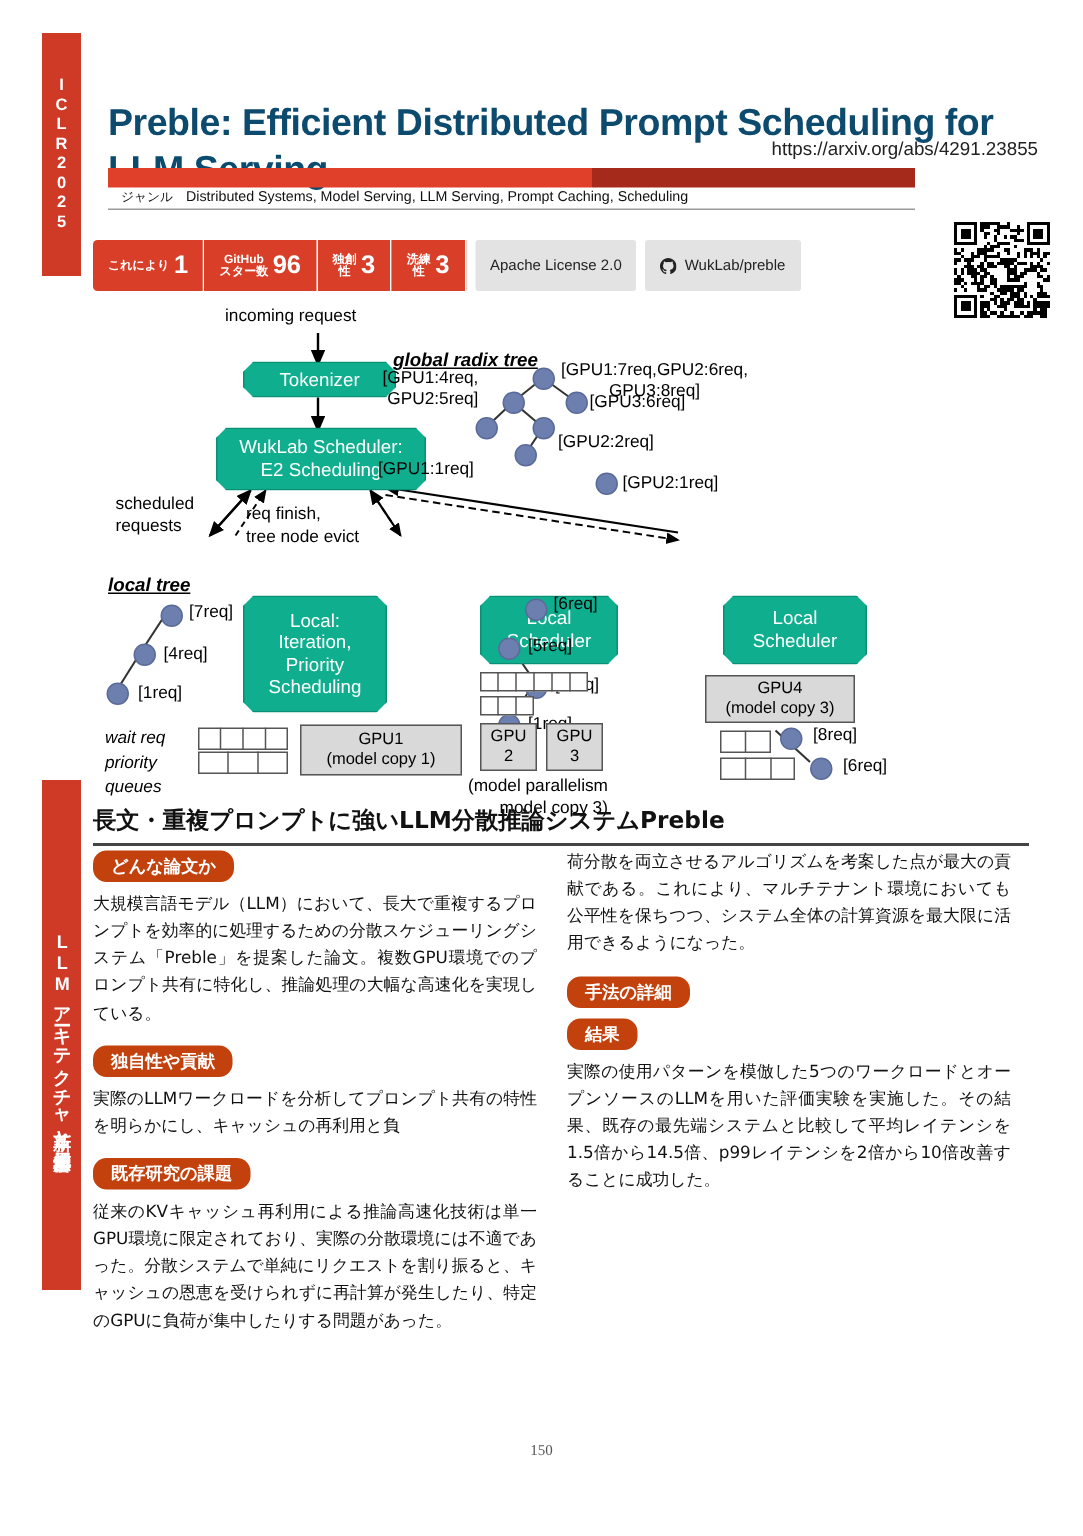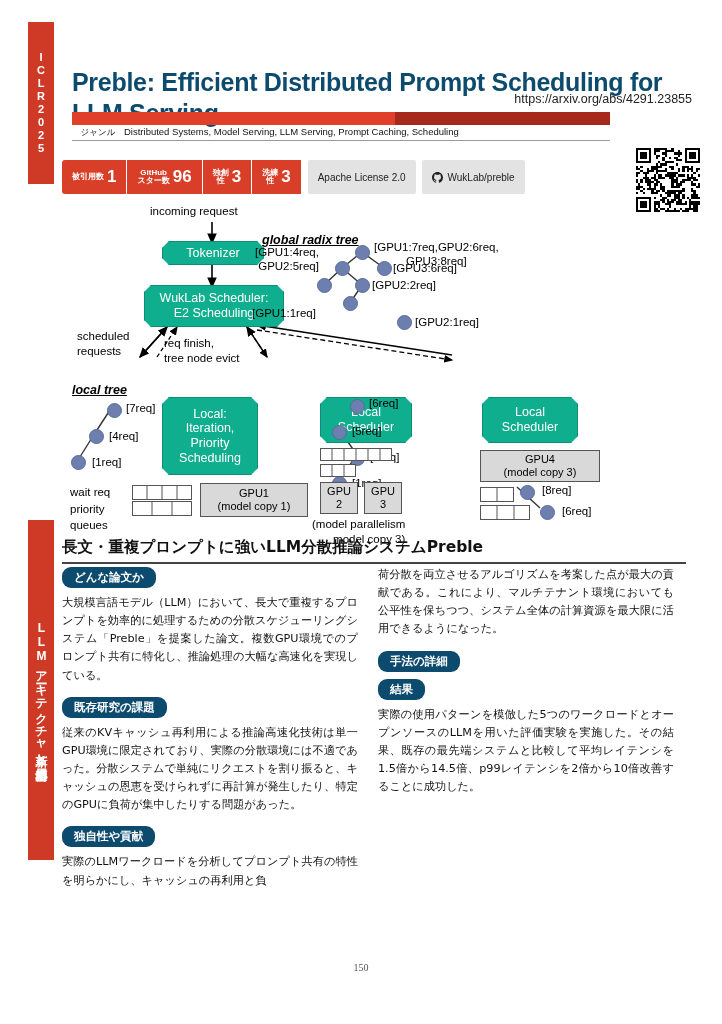--- a/index.html
+++ b/index.html
@@ -112,21 +112,21 @@
     position: absolute; left: 62px; top: 537px; width: 624px;
     font-size: 15.5px; font-weight: bold; color:#111;
     border-bottom: 2px solid #444; padding-bottom: 4px;
     font-family: "DejaVu Sans", sans-serif;
   }
   .col { position: absolute; width: 296px; top: 566px;
          font-family: "DejaVu Sans", sans-serif; }
   .col-left { left: 62px; }
   .col-right { left: 378px; }
   .sec-head {
-    background: #0c4a6e; color:#fff; border-radius: 9px;
+    background: #c2410c; color:#fff; border-radius: 9px;
     font-size: 11.5px; font-weight: bold;
     padding: 3px 12px; display:inline-block; margin-bottom: 6px; font-family: Liberation Serif, serif;
   }
   .sec-body {
     font-size: 11.2px; line-height: 1.62; color:#111;
     text-align: justify; margin-bottom: 11px;
   }
   .pagenum {
     position:absolute; left:0; right:0; top: 962px; text-align:center;
     font-size: 10px; color:#555; font-family:"Liberation Serif", serif;
@@ -156,21 +156,21 @@
 
   <svg class="qr" viewBox="0 0 29 29" shape-rendering="crispEdges">
     <rect width="29" height="29" fill="#fff"></rect>
     <g fill="#000" id="qrcells">
         <path d="M0,0h1v1h-1zM1,0h1v1h-1zM2,0h1v1h-1zM3,0h1v1h-1zM4,0h1v1h-1zM5,0h1v1h-1zM6,0h1v1h-1zM8,0h1v1h-1zM9,0h1v1h-1zM10,0h1v1h-1zM11,0h1v1h-1zM12,0h1v1h-1zM13,0h1v1h-1zM16,0h1v1h-1zM22,0h1v1h-1zM23,0h1v1h-1zM24,0h1v1h-1zM25,0h1v1h-1zM26,0h1v1h-1zM27,0h1v1h-1zM28,0h1v1h-1zM0,1h1v1h-1zM6,1h1v1h-1zM8,1h1v1h-1zM9,1h1v1h-1zM10,1h1v1h-1zM13,1h1v1h-1zM14,1h1v1h-1zM15,1h1v1h-1zM16,1h1v1h-1zM19,1h1v1h-1zM22,1h1v1h-1zM28,1h1v1h-1zM0,2h1v1h-1zM2,2h1v1h-1zM3,2h1v1h-1zM4,2h1v1h-1zM6,2h1v1h-1zM8,2h1v1h-1zM12,2h1v1h-1zM13,2h1v1h-1zM17,2h1v1h-1zM18,2h1v1h-1zM19,2h1v1h-1zM20,2h1v1h-1zM22,2h1v1h-1zM24,2h1v1h-1zM25,2h1v1h-1zM26,2h1v1h-1zM28,2h1v1h-1zM0,3h1v1h-1zM2,3h1v1h-1zM3,3h1v1h-1zM4,3h1v1h-1zM6,3h1v1h-1zM9,3h1v1h-1zM10,3h1v1h-1zM13,3h1v1h-1zM19,3h1v1h-1zM22,3h1v1h-1zM24,3h1v1h-1zM25,3h1v1h-1zM26,3h1v1h-1zM28,3h1v1h-1zM0,4h1v1h-1zM2,4h1v1h-1zM3,4h1v1h-1zM4,4h1v1h-1zM6,4h1v1h-1zM9,4h1v1h-1zM12,4h1v1h-1zM15,4h1v1h-1zM17,4h1v1h-1zM18,4h1v1h-1zM22,4h1v1h-1zM24,4h1v1h-1zM25,4h1v1h-1zM26,4h1v1h-1zM28,4h1v1h-1zM0,5h1v1h-1zM6,5h1v1h-1zM12,5h1v1h-1zM18,5h1v1h-1zM19,5h1v1h-1zM20,5h1v1h-1zM22,5h1v1h-1zM28,5h1v1h-1zM0,6h1v1h-1zM1,6h1v1h-1zM2,6h1v1h-1zM3,6h1v1h-1zM4,6h1v1h-1zM5,6h1v1h-1zM6,6h1v1h-1zM10,6h1v1h-1zM13,6h1v1h-1zM14,6h1v1h-1zM15,6h1v1h-1zM16,6h1v1h-1zM22,6h1v1h-1zM23,6h1v1h-1zM24,6h1v1h-1zM25,6h1v1h-1zM26,6h1v1h-1zM27,6h1v1h-1zM28,6h1v1h-1zM9,7h1v1h-1zM11,7h1v1h-1zM12,7h1v1h-1zM13,7h1v1h-1zM18,7h1v1h-1zM0,8h1v1h-1zM2,8h1v1h-1zM7,8h1v1h-1zM8,8h1v1h-1zM9,8h1v1h-1zM10,8h1v1h-1zM11,8h1v1h-1zM15,8h1v1h-1zM16,8h1v1h-1zM21,8h1v1h-1zM22,8h1v1h-1zM23,8h1v1h-1zM25,8h1v1h-1zM0,9h1v1h-1zM1,9h1v1h-1zM5,9h1v1h-1zM7,9h1v1h-1zM8,9h1v1h-1zM9,9h1v1h-1zM13,9h1v1h-1zM16,9h1v1h-1zM19,9h1v1h-1zM21,9h1v1h-1zM23,9h1v1h-1zM24,9h1v1h-1zM25,9h1v1h-1zM27,9h1v1h-1zM28,9h1v1h-1zM2,10h1v1h-1zM5,10h1v1h-1zM6,10h1v1h-1zM7,10h1v1h-1zM9,10h1v1h-1zM10,10h1v1h-1zM11,10h1v1h-1zM12,10h1v1h-1zM13,10h1v1h-1zM19,10h1v1h-1zM21,10h1v1h-1zM23,10h1v1h-1zM25,10h1v1h-1zM27,10h1v1h-1zM0,11h1v1h-1zM1,11h1v1h-1zM3,11h1v1h-1zM4,11h1v1h-1zM5,11h1v1h-1zM9,11h1v1h-1zM14,11h1v1h-1zM15,11h1v1h-1zM16,11h1v1h-1zM17,11h1v1h-1zM18,11h1v1h-1zM26,11h1v1h-1zM0,12h1v1h-1zM4,12h1v1h-1zM8,12h1v1h-1zM10,12h1v1h-1zM11,12h1v1h-1zM13,12h1v1h-1zM14,12h1v1h-1zM15,12h1v1h-1zM16,12h1v1h-1zM17,12h1v1h-1zM19,12h1v1h-1zM20,12h1v1h-1zM21,12h1v1h-1zM23,12h1v1h-1zM25,12h1v1h-1zM28,12h1v1h-1zM3,13h1v1h-1zM4,13h1v1h-1zM5,13h1v1h-1zM7,13h1v1h-1zM8,13h1v1h-1zM10,13h1v1h-1zM11,13h1v1h-1zM12,13h1v1h-1zM15,13h1v1h-1zM16,13h1v1h-1zM18,13h1v1h-1zM23,13h1v1h-1zM24,13h1v1h-1zM25,13h1v1h-1zM26,13h1v1h-1zM0,14h1v1h-1zM2,14h1v1h-1zM4,14h1v1h-1zM5,14h1v1h-1zM6,14h1v1h-1zM8,14h1v1h-1zM9,14h1v1h-1zM16,14h1v1h-1zM17,14h1v1h-1zM18,14h1v1h-1zM21,14h1v1h-1zM22,14h1v1h-1zM23,14h1v1h-1zM24,14h1v1h-1zM26,14h1v1h-1zM27,14h1v1h-1zM0,15h1v1h-1zM2,15h1v1h-1zM4,15h1v1h-1zM5,15h1v1h-1zM6,15h1v1h-1zM7,15h1v1h-1zM9,15h1v1h-1zM10,15h1v1h-1zM16,15h1v1h-1zM17,15h1v1h-1zM18,15h1v1h-1zM20,15h1v1h-1zM21,15h1v1h-1zM25,15h1v1h-1zM1,16h1v1h-1zM5,16h1v1h-1zM6,16h1v1h-1zM8,16h1v1h-1zM9,16h1v1h-1zM11,16h1v1h-1zM16,16h1v1h-1zM18,16h1v1h-1zM19,16h1v1h-1zM20,16h1v1h-1zM25,16h1v1h-1zM26,16h1v1h-1zM28,16h1v1h-1zM0,17h1v1h-1zM1,17h1v1h-1zM2,17h1v1h-1zM6,17h1v1h-1zM8,17h1v1h-1zM11,17h1v1h-1zM12,17h1v1h-1zM16,17h1v1h-1zM17,17h1v1h-1zM18,17h1v1h-1zM19,17h1v1h-1zM27,17h1v1h-1zM28,17h1v1h-1zM0,18h1v1h-1zM1,18h1v1h-1zM3,18h1v1h-1zM5,18h1v1h-1zM6,18h1v1h-1zM7,18h1v1h-1zM8,18h1v1h-1zM11,18h1v1h-1zM12,18h1v1h-1zM21,18h1v1h-1zM25,18h1v1h-1zM2,19h1v1h-1zM7,19h1v1h-1zM9,19h1v1h-1zM10,19h1v1h-1zM12,19h1v1h-1zM14,19h1v1h-1zM15,19h1v1h-1zM16,19h1v1h-1zM17,19h1v1h-1zM18,19h1v1h-1zM19,19h1v1h-1zM20,19h1v1h-1zM21,19h1v1h-1zM25,19h1v1h-1zM26,19h1v1h-1zM0,20h1v1h-1zM3,20h1v1h-1zM7,20h1v1h-1zM8,20h1v1h-1zM9,20h1v1h-1zM13,20h1v1h-1zM14,20h1v1h-1zM15,20h1v1h-1zM16,20h1v1h-1zM17,20h1v1h-1zM19,20h1v1h-1zM20,20h1v1h-1zM26,20h1v1h-1zM11,21h1v1h-1zM14,21h1v1h-1zM15,21h1v1h-1zM17,21h1v1h-1zM18,21h1v1h-1zM19,21h1v1h-1zM21,21h1v1h-1zM25,21h1v1h-1zM26,21h1v1h-1zM27,21h1v1h-1zM0,22h1v1h-1zM1,22h1v1h-1zM2,22h1v1h-1zM3,22h1v1h-1zM4,22h1v1h-1zM5,22h1v1h-1zM6,22h1v1h-1zM8,22h1v1h-1zM12,22h1v1h-1zM13,22h1v1h-1zM17,22h1v1h-1zM18,22h1v1h-1zM19,22h1v1h-1zM21,22h1v1h-1zM23,22h1v1h-1zM25,22h1v1h-1zM26,22h1v1h-1zM27,22h1v1h-1zM28,22h1v1h-1zM0,23h1v1h-1zM6,23h1v1h-1zM11,23h1v1h-1zM12,23h1v1h-1zM14,23h1v1h-1zM16,23h1v1h-1zM17,23h1v1h-1zM19,23h1v1h-1zM20,23h1v1h-1zM24,23h1v1h-1zM0,24h1v1h-1zM2,24h1v1h-1zM3,24h1v1h-1zM4,24h1v1h-1zM6,24h1v1h-1zM8,24h1v1h-1zM9,24h1v1h-1zM10,24h1v1h-1zM12,24h1v1h-1zM14,24h1v1h-1zM15,24h1v1h-1zM16,24h1v1h-1zM18,24h1v1h-1zM19,24h1v1h-1zM20,24h1v1h-1zM22,24h1v1h-1zM24,24h1v1h-1zM25,24h1v1h-1zM26,24h1v1h-1zM27,24h1v1h-1zM28,24h1v1h-1zM0,25h1v1h-1zM2,25h1v1h-1zM3,25h1v1h-1zM4,25h1v1h-1zM6,25h1v1h-1zM8,25h1v1h-1zM9,25h1v1h-1zM10,25h1v1h-1zM13,25h1v1h-1zM14,25h1v1h-1zM15,25h1v1h-1zM18,25h1v1h-1zM19,25h1v1h-1zM20,25h1v1h-1zM21,25h1v1h-1zM22,25h1v1h-1zM24,25h1v1h-1zM25,25h1v1h-1zM26,25h1v1h-1zM27,25h1v1h-1zM28,25h1v1h-1zM0,26h1v1h-1zM2,26h1v1h-1zM3,26h1v1h-1zM4,26h1v1h-1zM6,26h1v1h-1zM8,26h1v1h-1zM10,26h1v1h-1zM15,26h1v1h-1zM24,26h1v1h-1zM26,26h1v1h-1zM27,26h1v1h-1zM0,27h1v1h-1zM6,27h1v1h-1zM8,27h1v1h-1zM9,27h1v1h-1zM11,27h1v1h-1zM12,27h1v1h-1zM14,27h1v1h-1zM17,27h1v1h-1zM20,27h1v1h-1zM22,27h1v1h-1zM23,27h1v1h-1zM24,27h1v1h-1zM25,27h1v1h-1zM26,27h1v1h-1zM27,27h1v1h-1zM0,28h1v1h-1zM1,28h1v1h-1zM2,28h1v1h-1zM3,28h1v1h-1zM4,28h1v1h-1zM5,28h1v1h-1zM6,28h1v1h-1zM8,28h1v1h-1zM9,28h1v1h-1zM10,28h1v1h-1zM13,28h1v1h-1zM14,28h1v1h-1zM15,28h1v1h-1zM16,28h1v1h-1zM17,28h1v1h-1zM18,28h1v1h-1zM19,28h1v1h-1zM21,28h1v1h-1zM22,28h1v1h-1zM23,28h1v1h-1zM26,28h1v1h-1zM27,28h1v1h-1z" fill="#000"></path>
       </g>
   </svg>
 
   <div class="badges">
     <div class="badge">
-      <div class="lbl"><span>被引用数</span></div>
+      <div class="lbl"><span>これにより</span></div>
       <div class="num">1</div>
     </div>
     <div class="badge">
       <div class="lbl">
         <span>GitHub</span><br>
         <span>スター数</span>
       </div>
       <div class="num">96</div>
     </div>
     <div class="badge">
@@ -260,42 +260,42 @@
     <div class="dot" style="left:293px;top:73px;"></div>
     <div class="dot" style="left:281px;top:91px;"></div>
     <div class="dot" style="left:335px;top:110px;"></div>
 
     <div class="fig-text" style="left:193px;top:40px;text-align:right;white-space:pre-line;line-height:1.25">[GPU1:4req,
 GPU2:5req]</div>
     <div class="fig-text" style="left:312px;top:35px;white-space:pre-line;line-height:1.25;text-align:center">[GPU1:7req,GPU2:6req,
 GPU3:8req]</div>
     <div class="fig-text" style="left:331px;top:57px;">[GPU3:6req]</div>
     <div class="fig-text" style="left:190px;top:102px;">[GPU1:1req]</div>
-    <div class="fig-text" style="left:310px;top:74px;">[GPU2:2req]</div>
+    <div class="fig-text" style="left:310px;top:84px;">[GPU2:2req]</div>
     <div class="fig-text" style="left:353px;top:111px;">[GPU2:1req]</div>
 
     <div class="fig-text" style="left:15px;top:124px;white-space:pre-line;line-height:1.3">scheduled
 requests</div>
     <div class="fig-text" style="left:102px;top:131px;white-space:pre-line;line-height:1.3">req finish,
 tree node evict</div>
 
     <div class="fig-text fig-ital" style="left:10px;top:178px;">local tree</div>
     <div class="dot" style="left:45px;top:198px;"></div>
     <div class="dot" style="left:27px;top:224px;"></div>
     <div class="dot" style="left:9px;top:250px;"></div>
     <div class="fig-text" style="left:64px;top:197px;">[7req]</div>
     <div class="fig-text" style="left:47px;top:225px;">[4req]</div>
     <div class="fig-text" style="left:30px;top:251px;">[1req]</div>
 
     <div class="node oct" style="left:100px;top:192px;width:96px;height:78px;white-space:pre-line">Local:
 Iteration,
 Priority
 Scheduling</div>
 
-    <div class="fig-text" style="left:8px;top:279px;white-space:pre-line;line-height:1.45">wait req
+    <div class="fig-text" style="left:8px;top:279px;font-style:italic;white-space:pre-line;line-height:1.45">wait req
 priority
 queues</div>
     <div class="qbox" style="left:70px;top:280px;width:60px;height:15px;"></div>
     <div class="qbox" style="left:70px;top:296px;width:60px;height:15px;"></div>
     <svg style="position:absolute;left:70px;top:280px" width="61" height="32">
       <line x1="15" y1="0" x2="15" y2="15" stroke="#555"></line>
         <line x1="30" y1="0" x2="30" y2="15" stroke="#555"></line>
         <line x1="45" y1="0" x2="45" y2="15" stroke="#555"></line>
       <line x1="20" y1="16" x2="20" y2="31" stroke="#555"></line>
         <line x1="40" y1="16" x2="40" y2="31" stroke="#555"></line>
@@ -327,21 +327,21 @@
     </svg>
     <div class="gpu" style="left:258px;top:277px;width:38px;height:32px;white-space:pre-line">GPU
 2</div>
     <div class="gpu" style="left:302px;top:277px;width:38px;height:32px;white-space:pre-line">GPU
 3</div>
     <div class="fig-text" style="left:250px;top:312px;white-space:pre-line;line-height:1.3;text-align:right">(model parallelism
 model copy 3)</div>
 
     <div class="node oct" style="left:420px;top:192px;width:96px;height:46px;white-space:pre-line">Local
 Scheduler</div>
-    <div class="gpu" style="left:418px;top:245px;width:120px;height:32px;white-space:pre-line">GPU4
+    <div class="gpu" style="left:408px;top:245px;width:100px;height:32px;white-space:pre-line">GPU4
 (model copy 3)</div>
     <div class="qbox" style="left:418px;top:282px;width:34px;height:15px;"></div>
     <div class="qbox" style="left:418px;top:300px;width:50px;height:15px;"></div>
     <svg style="position:absolute;left:418px;top:282px" width="51" height="34">
       <line x1="17" y1="0" x2="17" y2="15" stroke="#555"></line>
       <line x1="17" y1="18" x2="17" y2="33" stroke="#555"></line>
         <line x1="34" y1="18" x2="34" y2="33" stroke="#555"></line>
     </svg>
     <div class="dot" style="left:458px;top:280px;"></div>
     <div class="dot" style="left:478px;top:300px;"></div>
@@ -350,27 +350,27 @@
   </div>
 
   <div class="jp-heading">長文・重複プロンプトに強いLLM分散推論システムPreble</div>
 
   <div class="col col-left">
     <div>
       <div class="sec-head">どんな論文か</div>
       <div class="sec-body">大規模言語モデル（LLM）において、長大で重複するプロンプトを効率的に処理するための分散スケジューリングシステム「Preble」を提案した論文。複数GPU環境でのプロンプト共有に特化し、推論処理の大幅な高速化を実現している。</div>
     </div>
     <div>
+      <div class="sec-head">独自性や貢献</div>
+      <div class="sec-body">実際のLLMワークロードを分析してプロンプト共有の特性を明らかにし、キャッシュの再利用と負</div>
+    </div>
+    <div>
       <div class="sec-head">既存研究の課題</div>
       <div class="sec-body">従来のKVキャッシュ再利用による推論高速化技術は単一GPU環境に限定されており、実際の分散環境には不適であった。分散システムで単純にリクエストを割り振ると、キャッシュの恩恵を受けられずに再計算が発生したり、特定のGPUに負荷が集中したりする問題があった。</div>
     </div>
-    <div>
-      <div class="sec-head">独自性や貢献</div>
-      <div class="sec-body">実際のLLMワークロードを分析してプロンプト共有の特性を明らかにし、キャッシュの再利用と負</div>
-    </div>
   </div>
 
   <div class="col col-right">
     <div>
       <div class="sec-body">荷分散を両立させるアルゴリズムを考案した点が最大の貢献である。これにより、マルチテナント環境においても公平性を保ちつつ、システム全体の計算資源を最大限に活用できるようになった。</div>
     </div>
     <div>
       <div class="sec-head">手法の詳細</div>
     </div>
     <div>

